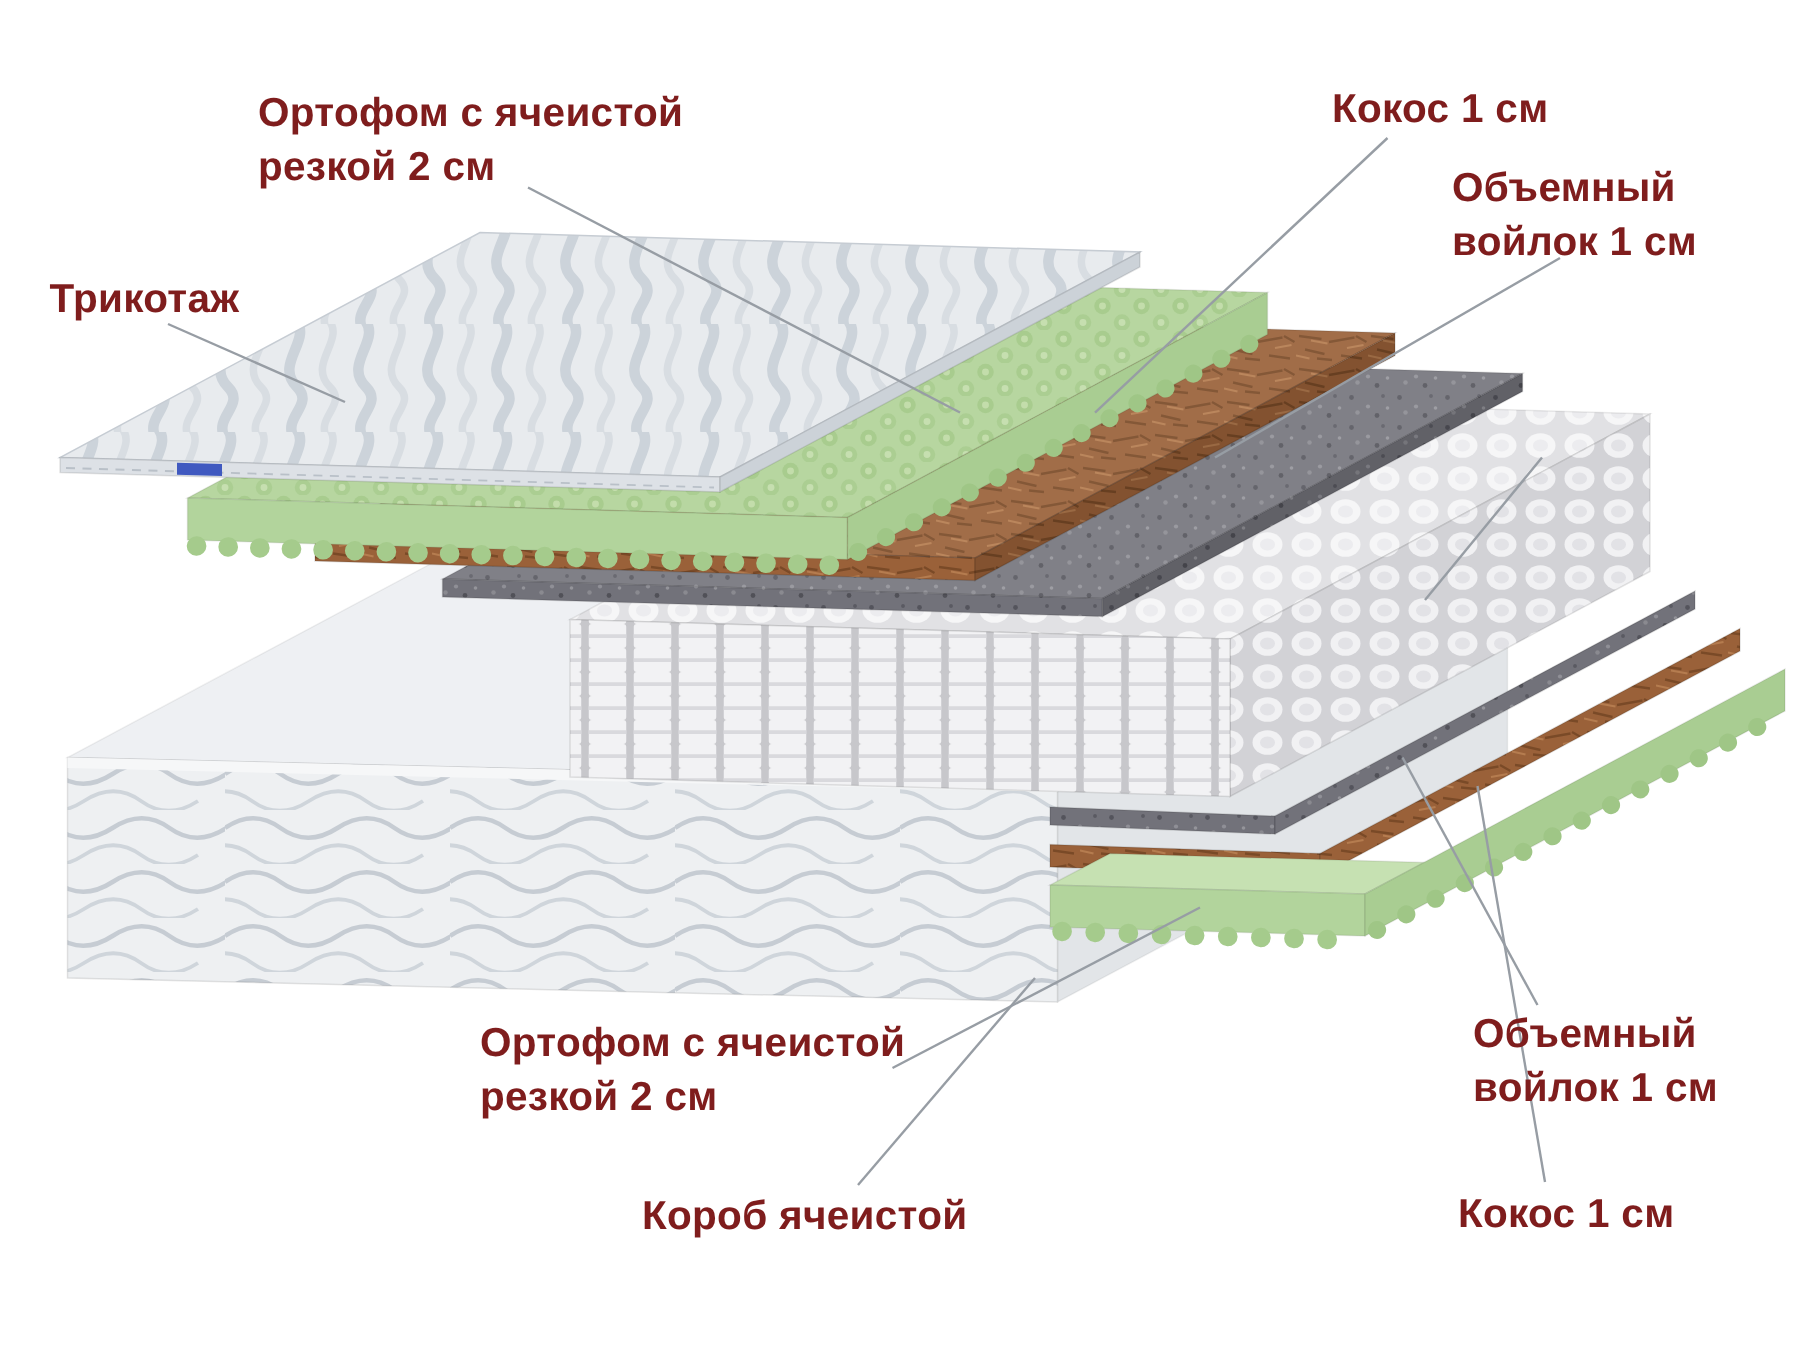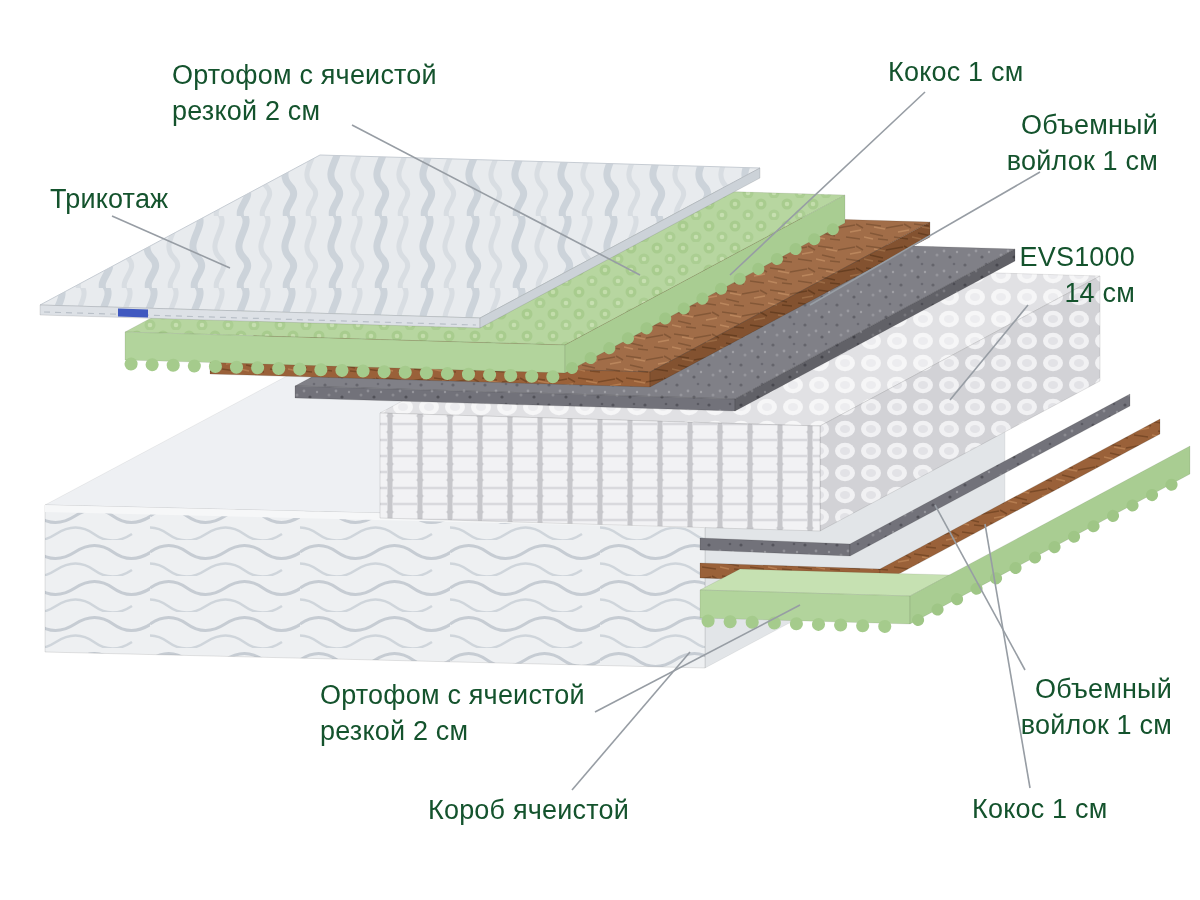--- a/index.html
+++ b/index.html
@@ -1,21 +1,21 @@
 <!DOCTYPE html>
 <html><head>
 <meta charset="utf-8">
 <style>
   html,body{margin:0;padding:0;background:#ffffff;}
   #canvas{position:relative;width:1200px;height:900px;background:#ffffff;overflow:hidden;
           font-family:"Liberation Sans",sans-serif;}
   #scene{position:absolute;left:0;top:0;}
-  .label{position:absolute;font-size:27px;line-height:1.32;font-weight:400;color:#14532d;
+  .label{position:absolute;font-size:27px;line-height:1.32;font-weight:700;color:#7f1d1d;
          white-space:pre-line;letter-spacing:.2px;}
-  .center{text-align:right;}
+  .center{text-align:left;}
 </style>
 </head>
 <body>
 
 <div id="canvas">
 
 <svg id="scene" width="1200" height="900" viewBox="0 0 1200 900">
   <defs>
     <pattern id="swirl" width="46" height="72" patternUnits="userSpaceOnUse">
       <rect width="46" height="72" fill="#e8ebee"></rect>
@@ -130,32 +130,30 @@
     <line x1="925" y1="92" x2="730" y2="275"></line>
     <line x1="1040" y1="172" x2="810" y2="305"></line>
     <line x1="1028" y1="305" x2="950" y2="400"></line>
     <line x1="595" y1="712" x2="800" y2="605"></line>
     <line x1="572" y1="790" x2="690" y2="652"></line>
     <line x1="1025" y1="670" x2="935" y2="505"></line>
     <line x1="1030" y1="788" x2="985" y2="524"></line>
   </g>
 </svg>
 
-<div class="label" style="left:33px;top:182px;margin-left:17px;">Трикотаж</div>
+<div class="label" style="left:33px;top:182px;">Трикотаж</div>
 
 <div class="label" style="left:172px;top:58px;">Ортофом с ячеистой
 резкой 2 см</div>
 
 <div class="label" style="left:888px;top:55px;">Кокос 1 см</div>
 
 <div class="label center" style="left:968px;top:108px;width:190px;">Объемный
 войлок 1 см</div>
 
-<div class="label center" style="left:975px;top:240px;width:160px;">EVS1000
-14 см</div>
 
 <div class="label" style="left:320px;top:678px;">Ортофом с ячеистой
 резкой 2 см</div>
 
 <div class="label" style="left:428px;top:793px;">Короб ячеистой</div>
 
 <div class="label center" style="left:982px;top:672px;width:190px;">Объемный
 войлок 1 см</div>
 
 <div class="label" style="left:972px;top:792px;">Кокос 1 см</div>

